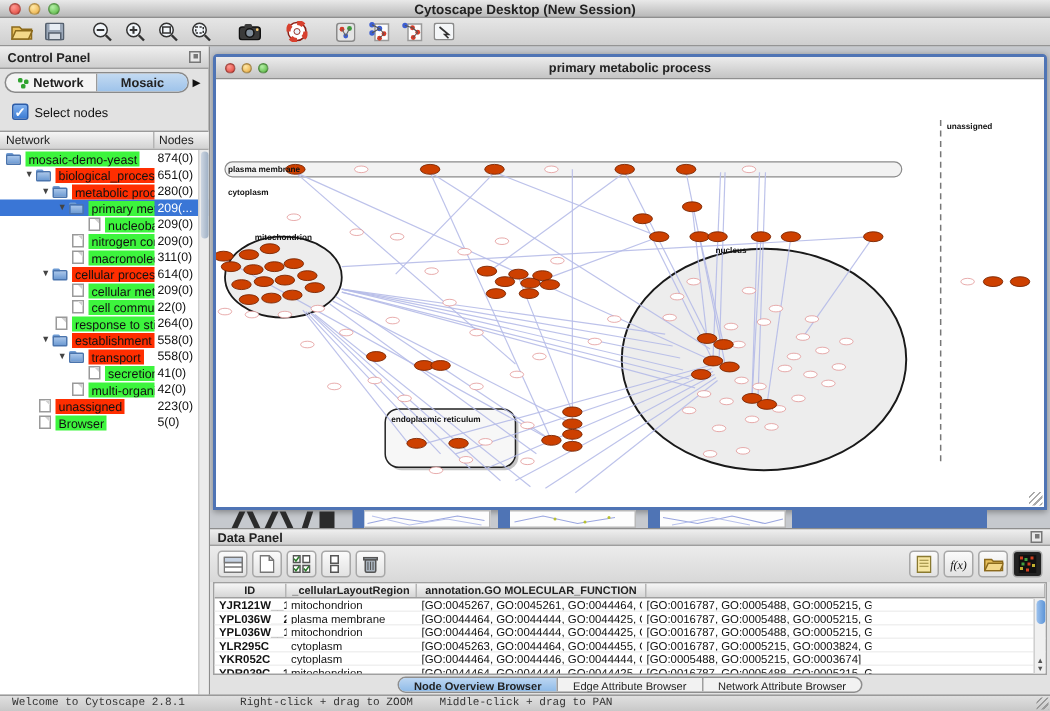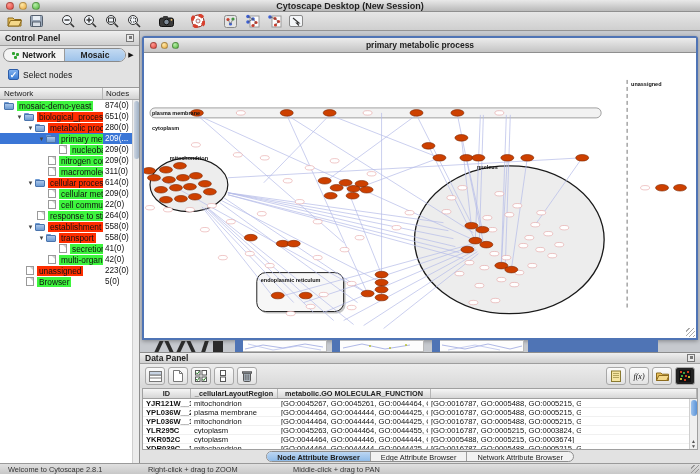--- a/index.html
+++ b/index.html
@@ -106,21 +106,21 @@
   .dp-sb .thumb { width:6px; height:16px; margin:1px auto 0 auto; border-radius:3px; background:linear-gradient(90deg,#9cc2ee,#5a92d6); }
   .dp-sb .btns { margin-top:auto; font-size:5px; line-height:5px; text-align:center; color:#555; }
   .dp-tabs { height:13px; display:flex; justify-content:center; align-items:flex-start; padding-top:1px; }
   .seg { display:flex; height:11px; border:1px solid #8e8e8e; border-radius:6px; overflow:hidden; background:#f2f2f2; }
   .seg div { padding:0 10px; font-size:7.4px; line-height:11px; color:#222; border-right:1px solid #9e9e9e; }
   .seg div:last-child { border-right:none; }
   .seg div.sel { background:linear-gradient(#bcd6f2,#8fbbe8); font-weight:bold; }
 
   
   .statusbar { position:absolute; left:0; right:0; bottom:0; height:11px; background:linear-gradient(#e0e0e0,#c8c8c8); border-top:1px solid #9a9a9a; font-size:7.4px; color:#333; }
-  .statusbar span { position:absolute; top:1px; }
+  .statusbar span { position:absolute; top:1px;font-family:Liberation Mono, monospace; }
   .statusbar .grip2 { position:absolute; right:1px; bottom:1px; width:8px; height:8px; background:repeating-linear-gradient(135deg, transparent 0 2px, #999 2px 3px); }
 </style>
 </head>
 <body>
 
 <div class="titlebar">
   <div class="lights">
     <div class="light red"></div>
     <div class="light yellow"></div>
     <div class="light green"></div>
@@ -679,21 +679,21 @@
                 <rect x="1" y="8" width="2" height="2" fill="#c0b030"></rect>
                 <rect x="5" y="9" width="2" height="2" fill="#d04020"></rect>
               </svg>
             </div>
         </div>
       </div>
       <div class="dp-table">
         <div class="thead" id="thead">
             <div class="col0">ID</div>
             <div class="col1">_cellularLayoutRegion</div>
-            <div class="col3">metabolic.GO MOLECULAR_FUNCTION</div>
+            <div class="col3">annotation.GO MOLECULAR_FUNCTION</div>
             <div class="colf"></div>
           </div>
         <div class="tbody" id="tbody">
             <div class="r">
               <div class="col0">YJR121W__1</div>
               <div class="col1">mitochondrion</div>
               <div class="col2">[GO:0045267, GO:0045261, GO:0044464, G...</div>
               <div class="col3">[GO:0016787, GO:0005488, GO:0005215, G...</div>
               <div class="colf"></div>
             </div>
@@ -733,27 +733,27 @@
               <div class="colf"></div>
             </div>
           </div>
         <div class="dp-sb">
           <div class="thumb"></div>
           <div class="btns">▲<br>▼</div>
         </div>
       </div>
       <div class="dp-tabs">
         <div class="seg" id="dp-seg">
-            <div class="sel">Node Attribute Browser</div>
+            <div class="sel">Node Overview Browser</div>
             <div>Edge Attribute Browser</div>
             <div>Network Attribute Browser</div>
           </div>
       </div>
     </div>
   </div>
 </div>
 
 <div class="statusbar">
   <span style="left:8px">Welcome to Cytoscape 2.8.1</span>
-  <span style="left:148px">Right-click + drag to ZOOM</span>
+  <span style="left:160px">Right-click + drag to ZOOM</span>
   <span style="left:293px">Middle-click + drag to PAN</span>
   <div class="grip2"></div>
 </div>
 
 </body></html>

